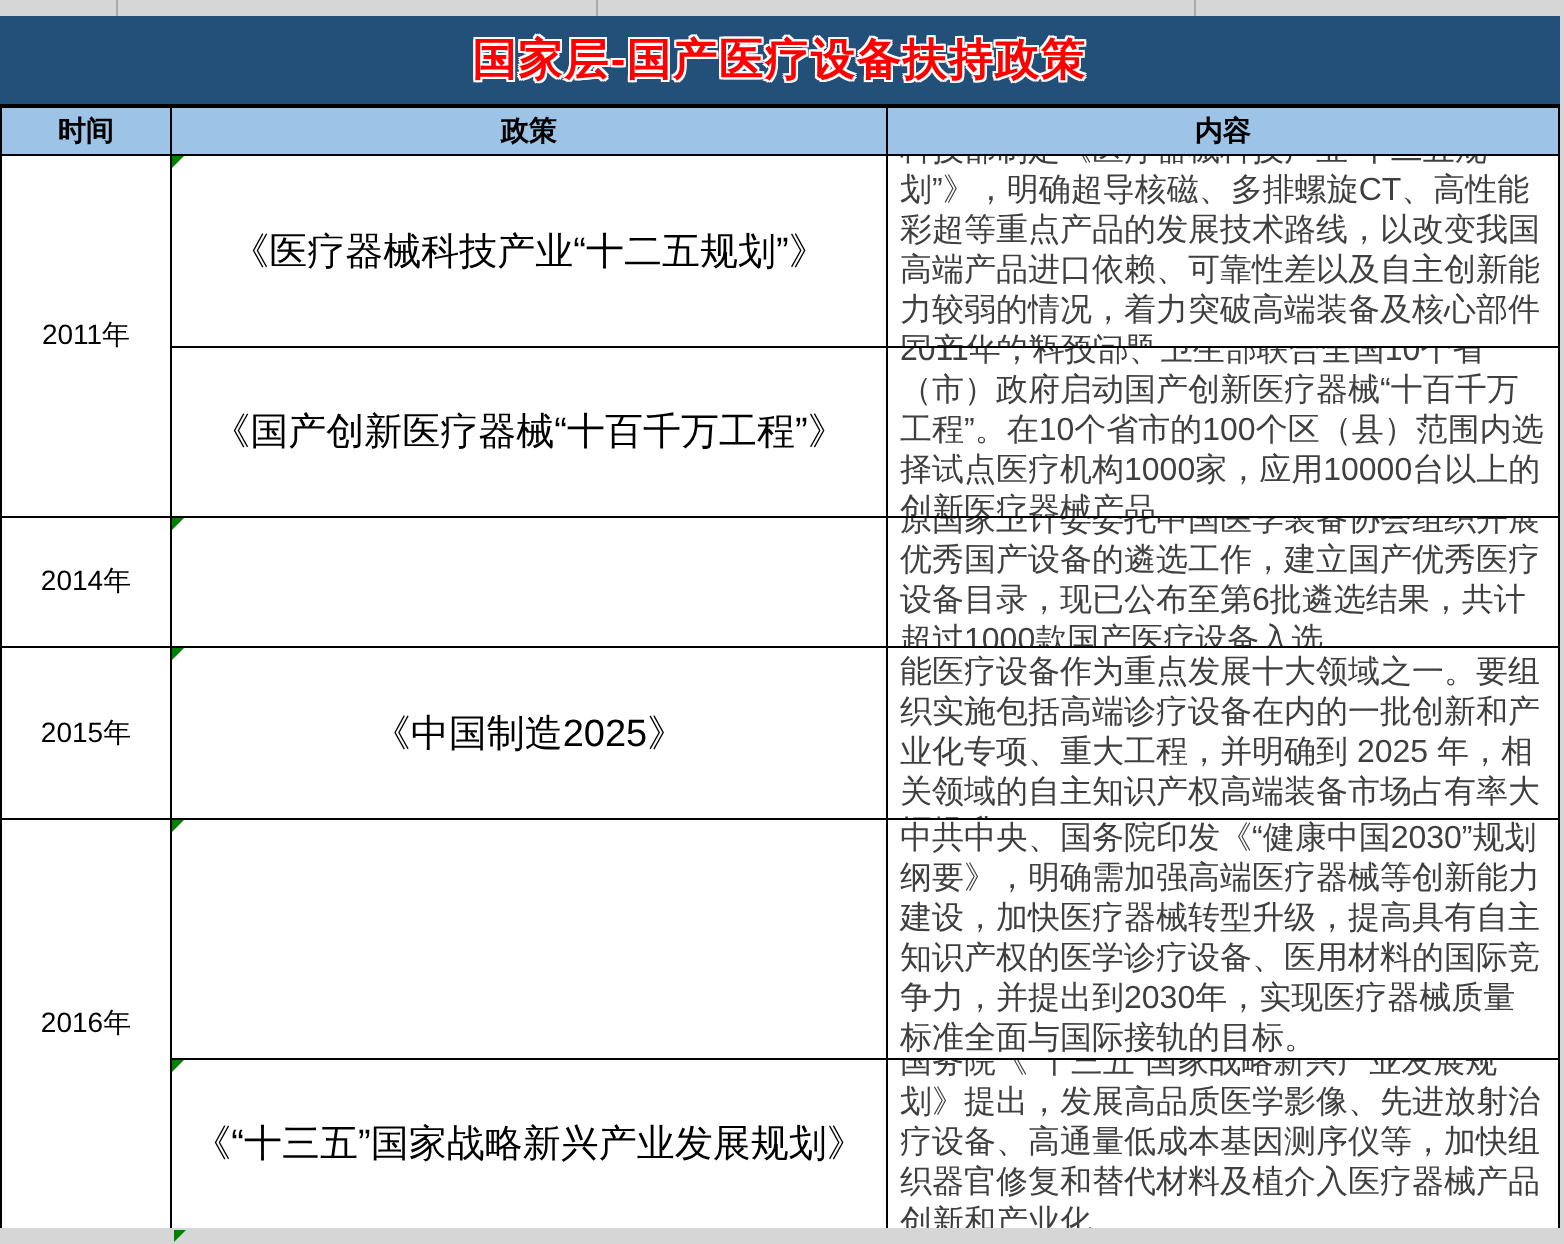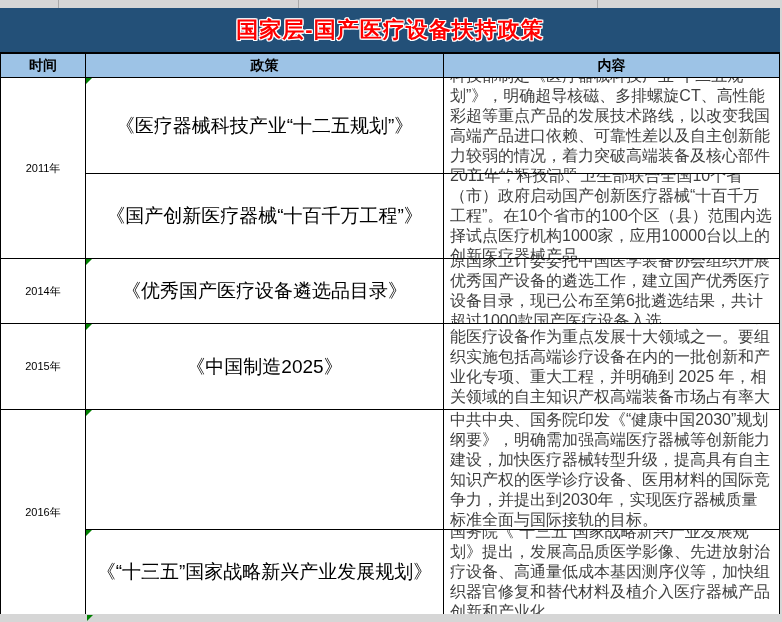--- a/index.html
+++ b/index.html
@@ -17,21 +17,21 @@
                 text-shadow:-1px -1px 0 #fff, 1px -1px 0 #fff, -1px 1px 0 #fff, 1px 1px 0 #fff,
                             0 -1px 0 #fff, 0 1px 0 #fff, -1px 0 0 #fff, 1px 0 0 #fff; }
 
   .grid { position:absolute; left:0; top:53px; width:780px; height:561px;
           display:grid; grid-template-columns:85px 358px 336px;
           grid-template-rows:24px 96px 85px 65px 86px 120px 85px;
           background:#fff; border-left:1px solid var(--grid_border,#000); border-top:1px solid var(--grid_border,#000); }
   .cell { position:relative; border-right:1px solid var(--grid_border,#000); border-bottom:1px solid var(--grid_border,#000);
           display:flex; align-items:center; justify-content:center; overflow:hidden; }
   .hdr { background:var(--header_bg,#9DC3E6); font-weight:bold; font-size:14px; color:#000; }
-  .time { font-size:11px; color:#000; }
+  .time { font-size:14px; color:#000; }
   .policy { font-size:19px; color:#000; text-align:center; padding:2px 8px; }
   .content { justify-content:flex-start; text-align:left; align-items:center;
              padding:3px 6px; font-size:16px; line-height:20px; color:#3F3F3F; }
   .green-tri { position:absolute; left:0; top:0; width:0; height:0;
                border-top:6px solid var(--error_indicator,#008000); border-right:6px solid transparent; }
 
   .bottom-strip { position:absolute; left:0; top:614px; width:782px; height:8px; background:var(--canvas_bg,#D6D6D6); }
   .bottom-strip .green-tri { left:87px; top:1px; }
 </style>
 </head>
@@ -71,21 +71,20 @@
     </div>
     <div class="cell content" style="grid-column:3;grid-row:3">
       <span>2011年，科技部、卫生部联合全国10个省（市）政府启动国产创新医疗器械“十百千万工程”。在10个省市的100个区（县）范围内选择试点医疗机构1000家，应用10000台以上的创新医疗器械产品。</span>
     </div>
 
     <div class="cell time" style="grid-column:1;grid-row:4">
       <span>2014年</span>
     </div>
     <div class="cell policy" style="grid-column:2;grid-row:4">
       <span class="green-tri"></span>
-      <span>《优秀国产医疗设备遴选品目录》</span>
     </div>
     <div class="cell content" style="grid-column:3;grid-row:4">
       <span>原国家卫计委委托中国医学装备协会组织开展优秀国产设备的遴选工作，建立国产优秀医疗设备目录，现已公布至第6批遴选结果，共计超过1000款国产医疗设备入选。</span>
     </div>
 
     <div class="cell time" style="grid-column:1;grid-row:5">
       <span>2015年</span>
     </div>
     <div class="cell policy" style="grid-column:2;grid-row:5">
       <span class="green-tri"></span>

